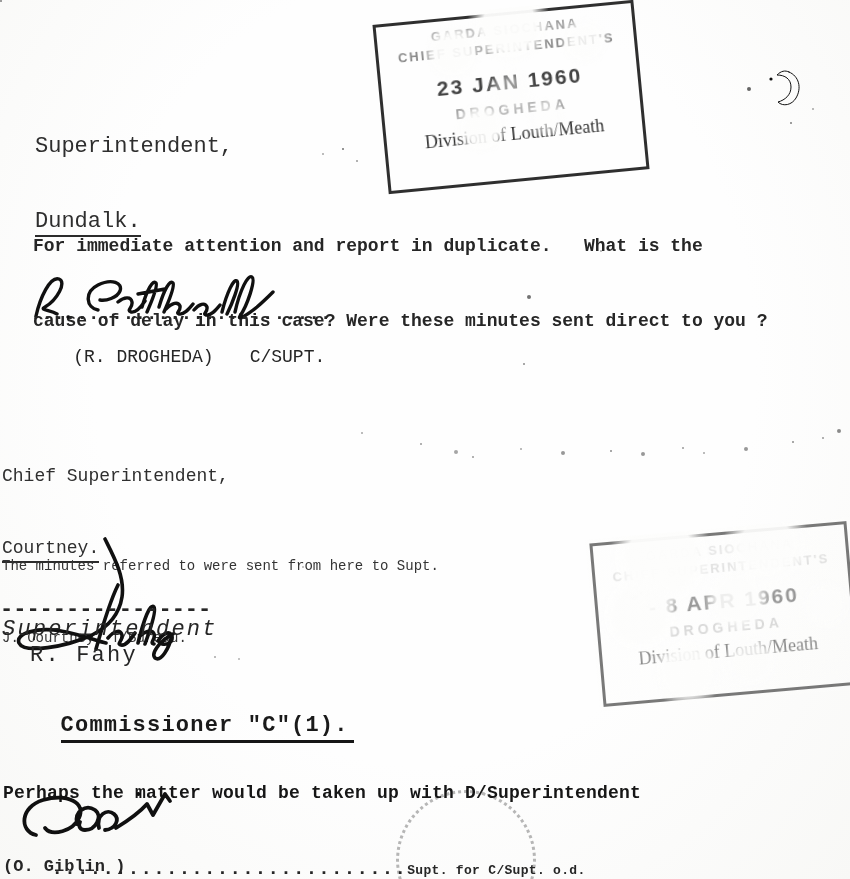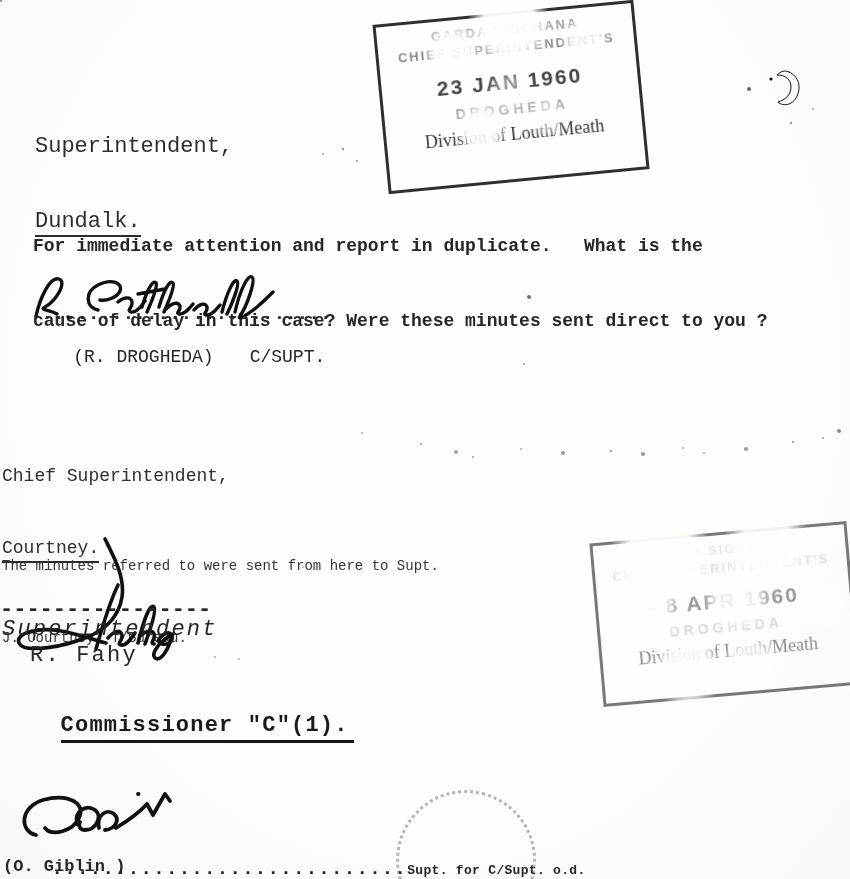--- a/index.html
+++ b/index.html
@@ -151,20 +151,21 @@
     <div class="s-place">DROGHEDA</div>
     <div class="s-div">Division of Louth/Meath</div>
     <div class="wash"></div>
   </div>
 
   <div class="t" style="left:3px;top:688px;font-size:22px;font-weight:bold;letter-spacing:1.2px;color:#1a1a1a;">
     <span class="ul3">Commissioner "C"(1).</span>
   </div>
 
   <div class="t" style="left:3px;top:733px;font-size:18px;line-height:24px;font-weight:bold;letter-spacing:.2px;color:#161616;">
+    <div class="ln">Perhaps the matter would be taken up with D/Superintendent</div>
   </div>
 
   <div id="circ-stamp"></div>
 
   <svg class="sig" style="left:16px;top:789px;" width="165" height="58" viewBox="0 0 165 58">
     <path stroke-width="3.8" d="M20 46 C3 42 4 18 27 11 C52 4 70 14 63 29 C57 42 36 48 29 39
       M61 35 C58 22 70 15 79 21 C87 27 80 41 69 41 C64 41 62 37 64 33
       M83 39 C80 26 91 19 98 25 C104 30 100 40 89 41
       M100 39 C113 31 123 24 131 15 L137 26 L149 5 L154 12
       M122 5 l.5 0"></path>

